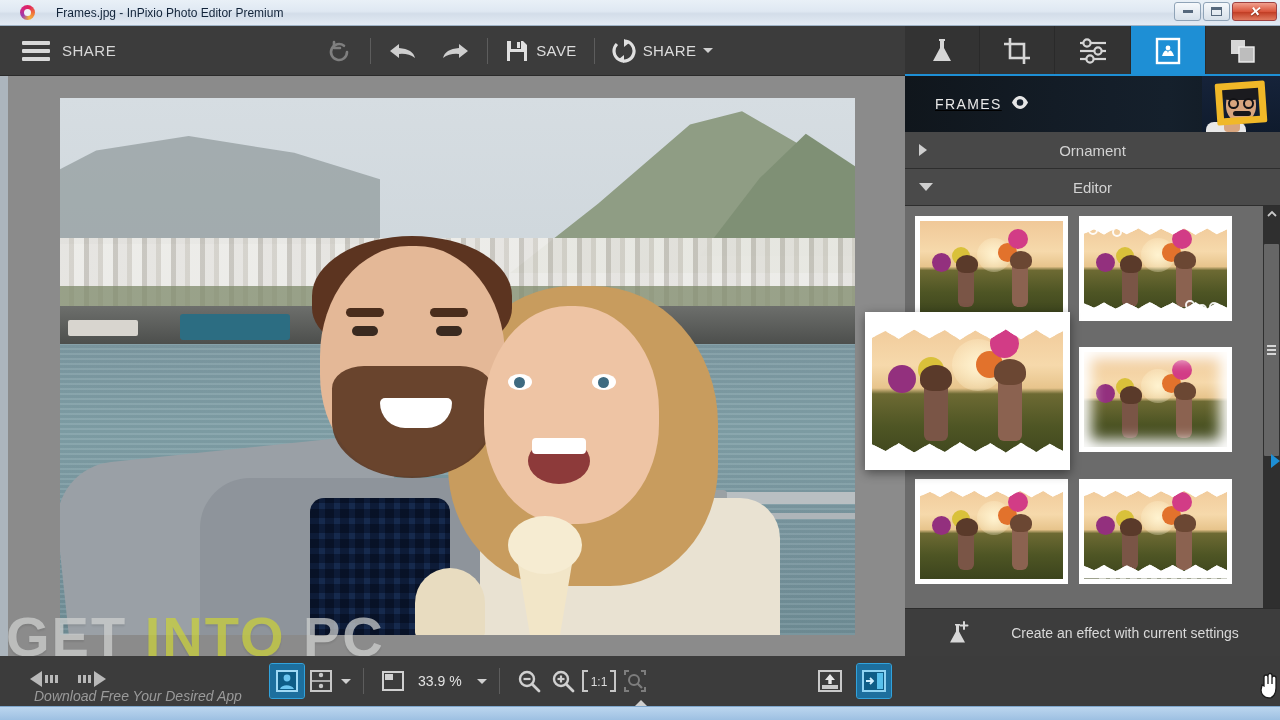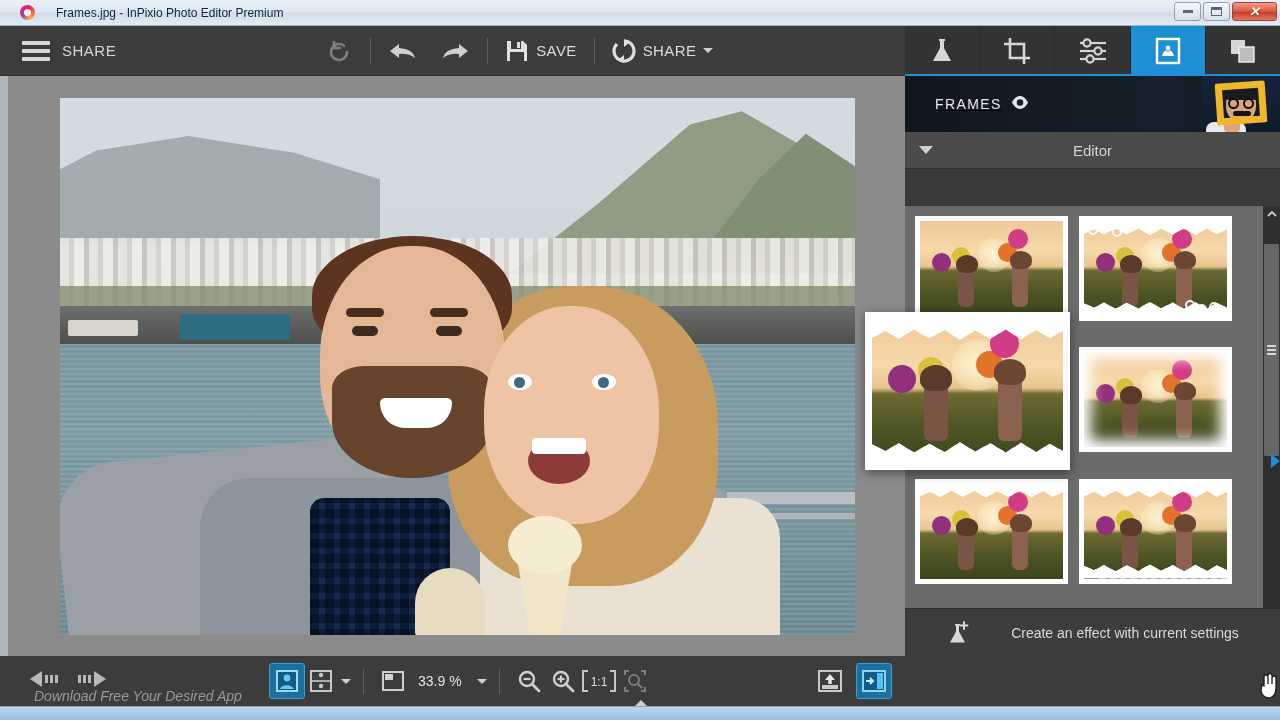--- a/index.html
+++ b/index.html
@@ -379,20 +379,21 @@
       <div class="man-mouth"></div>
       <div class="woman-head"></div>
       <div class="woman-eye1"></div>
       <div class="woman-eye2"></div>
       <div class="woman-mouth"></div>
       <div class="woman-teeth"></div>
       <div class="cone1"></div>
       <div class="cone2"></div>
       <div class="cone2b"></div>
     </div>
+    <div class="wm"><span class="g">GET </span><span class="y">INTO</span><span class="g"> PC</span></div>
   </div>
 
   <div class="panel">
 
     <div class="panel-head">
       <div class="ph-title">FRAMES</div>
       <span class="eye">
         <svg width="18" height="13" viewBox="0 0 18 13">
           <path d="M9 0C4 0 1 6.5 1 6.5S4 13 9 13s8-6.5 8-6.5S14 0 9 0z" fill="#e6e6e6"></path>
           <circle cx="9" cy="6.5" r="3.3" fill="#16202c"></circle>
@@ -403,20 +404,24 @@
         <div class="face"></div>
         <div class="hair"></div>
         <div class="glass1"></div>
         <div class="glass2"></div>
         <div class="mous"></div>
         <div class="fist"></div>
         <div class="frm"></div>
       </div>
     </div>
 
+    <div class="acc closed">
+      <span class="tri tri-right"></span>
+      <span>Ornament</span>
+    </div>
     <div class="acc">
       <span class="tri tri-down"></span>
       <span>Editor</span>
     </div>
 
     <div class="thumbs">
 
       <div class="th">
         <div class="img">
           <div class="scene"></div>

